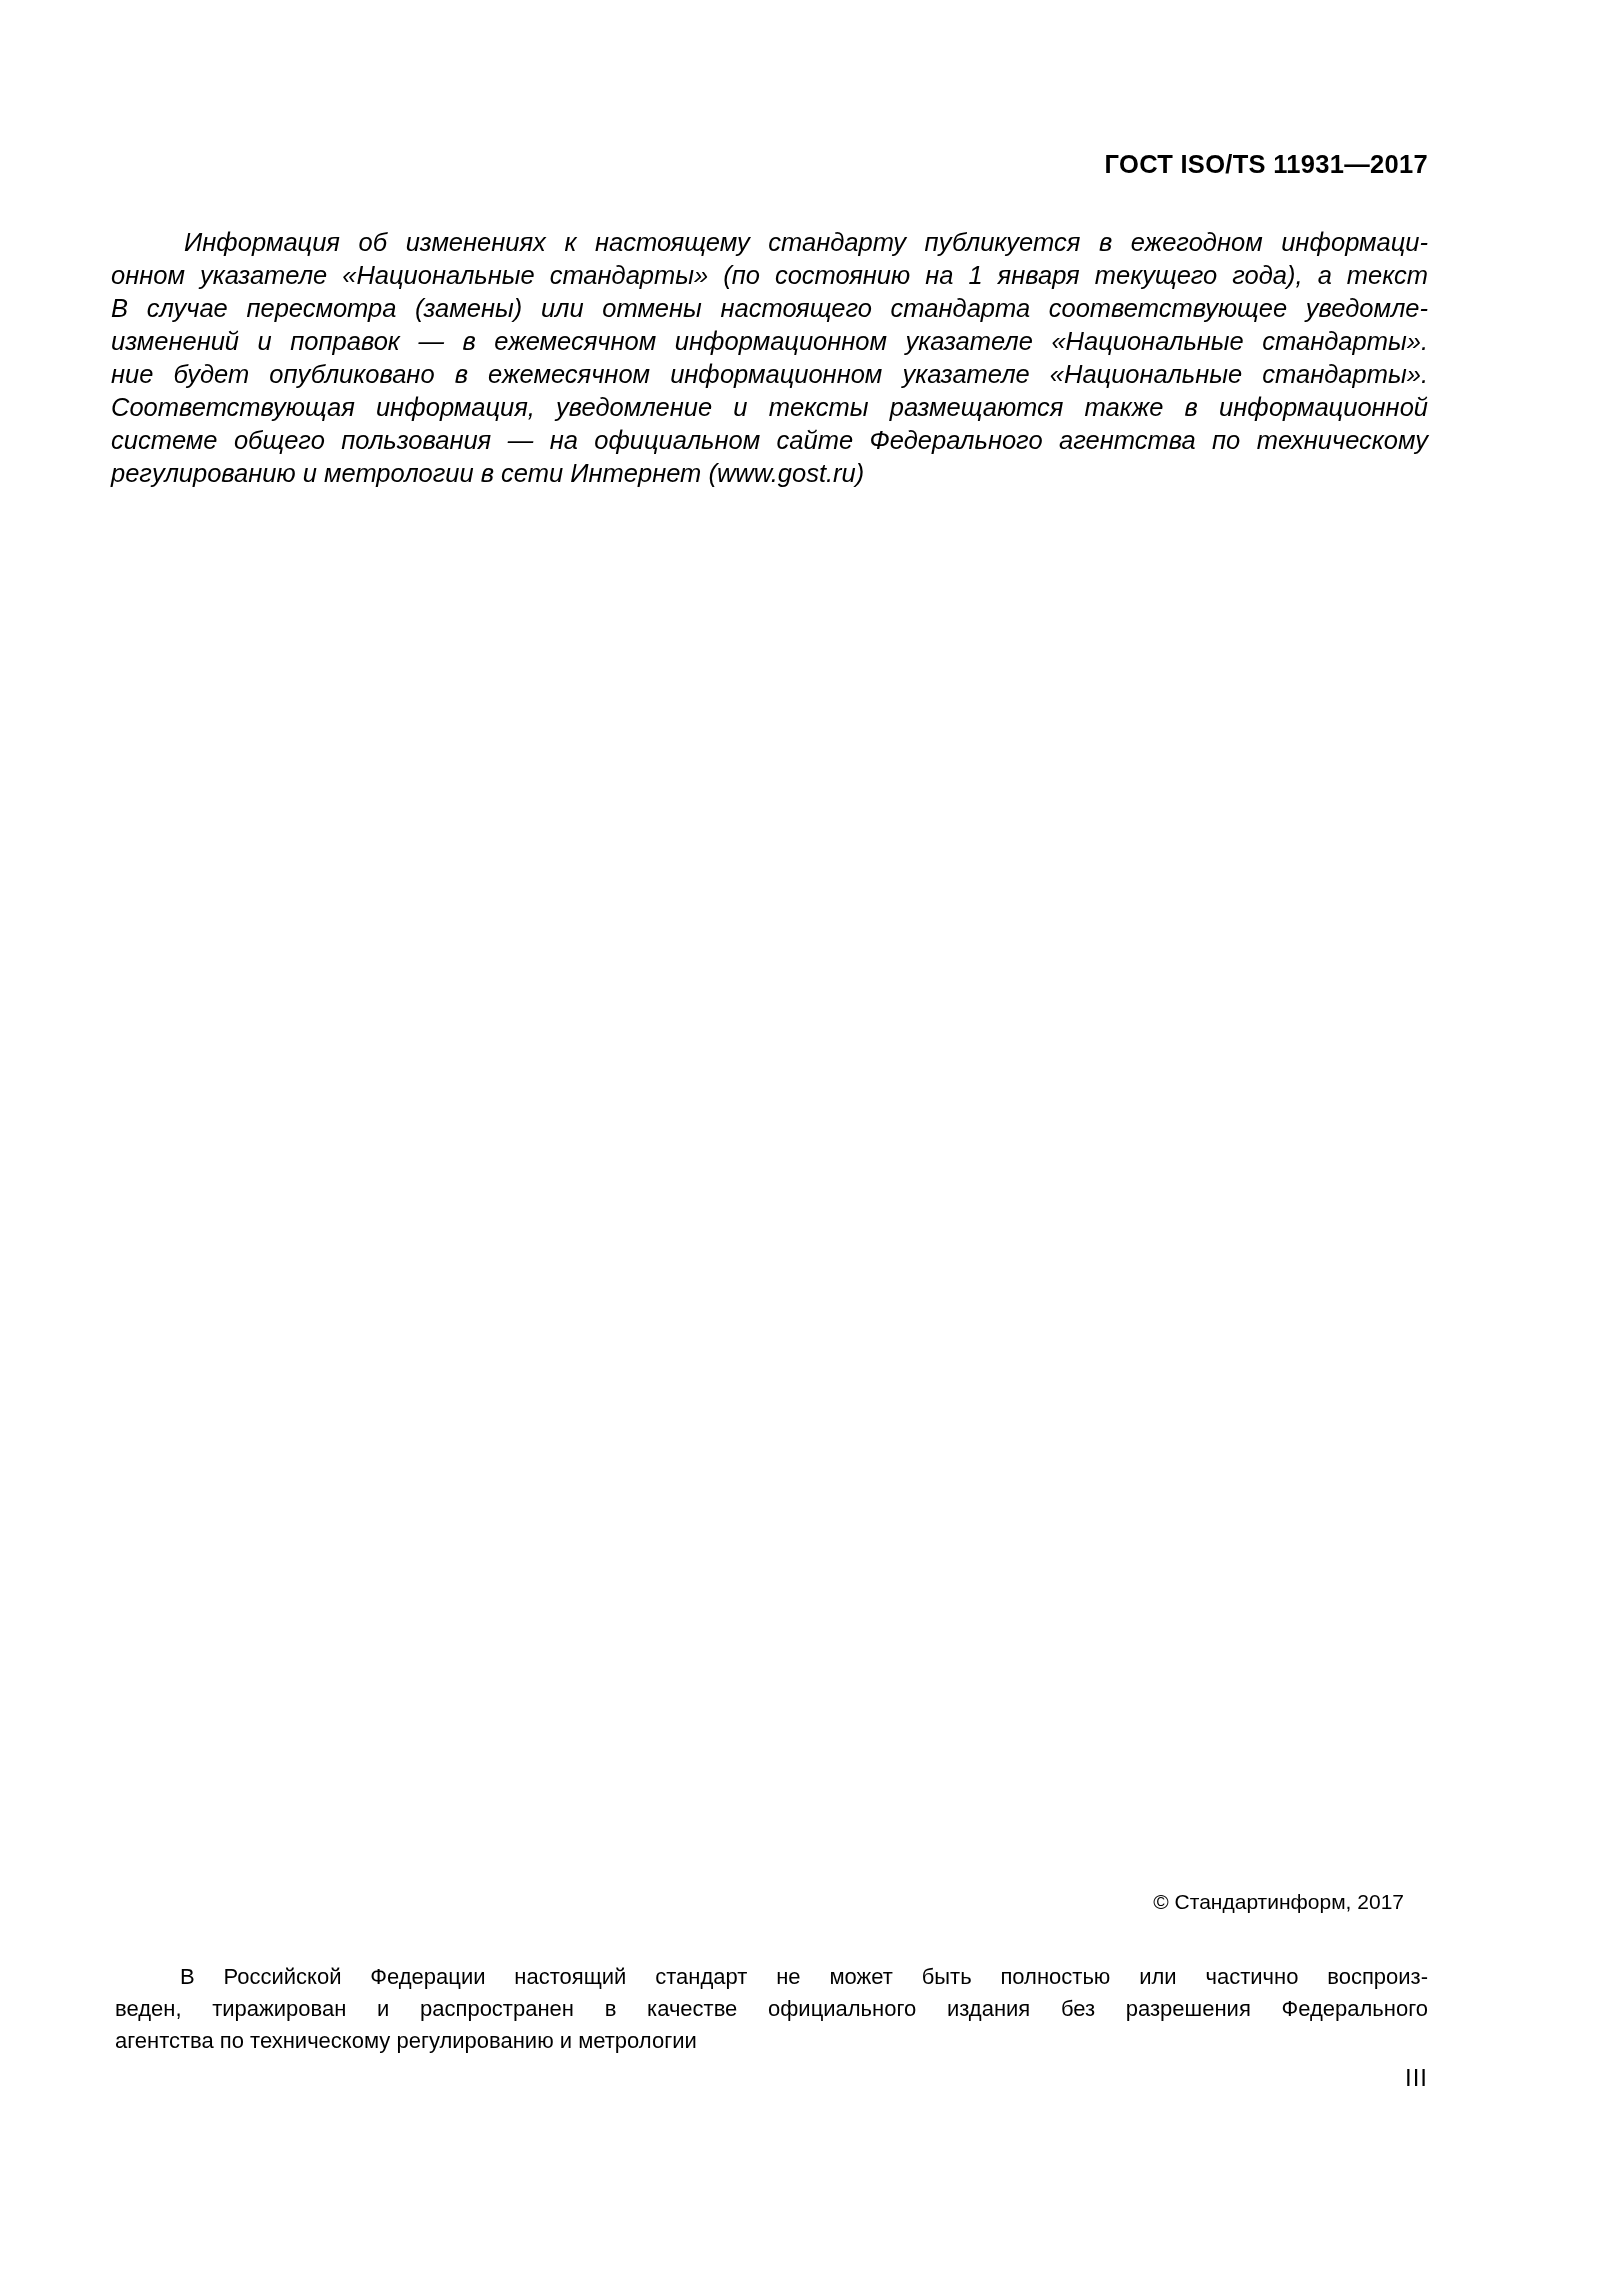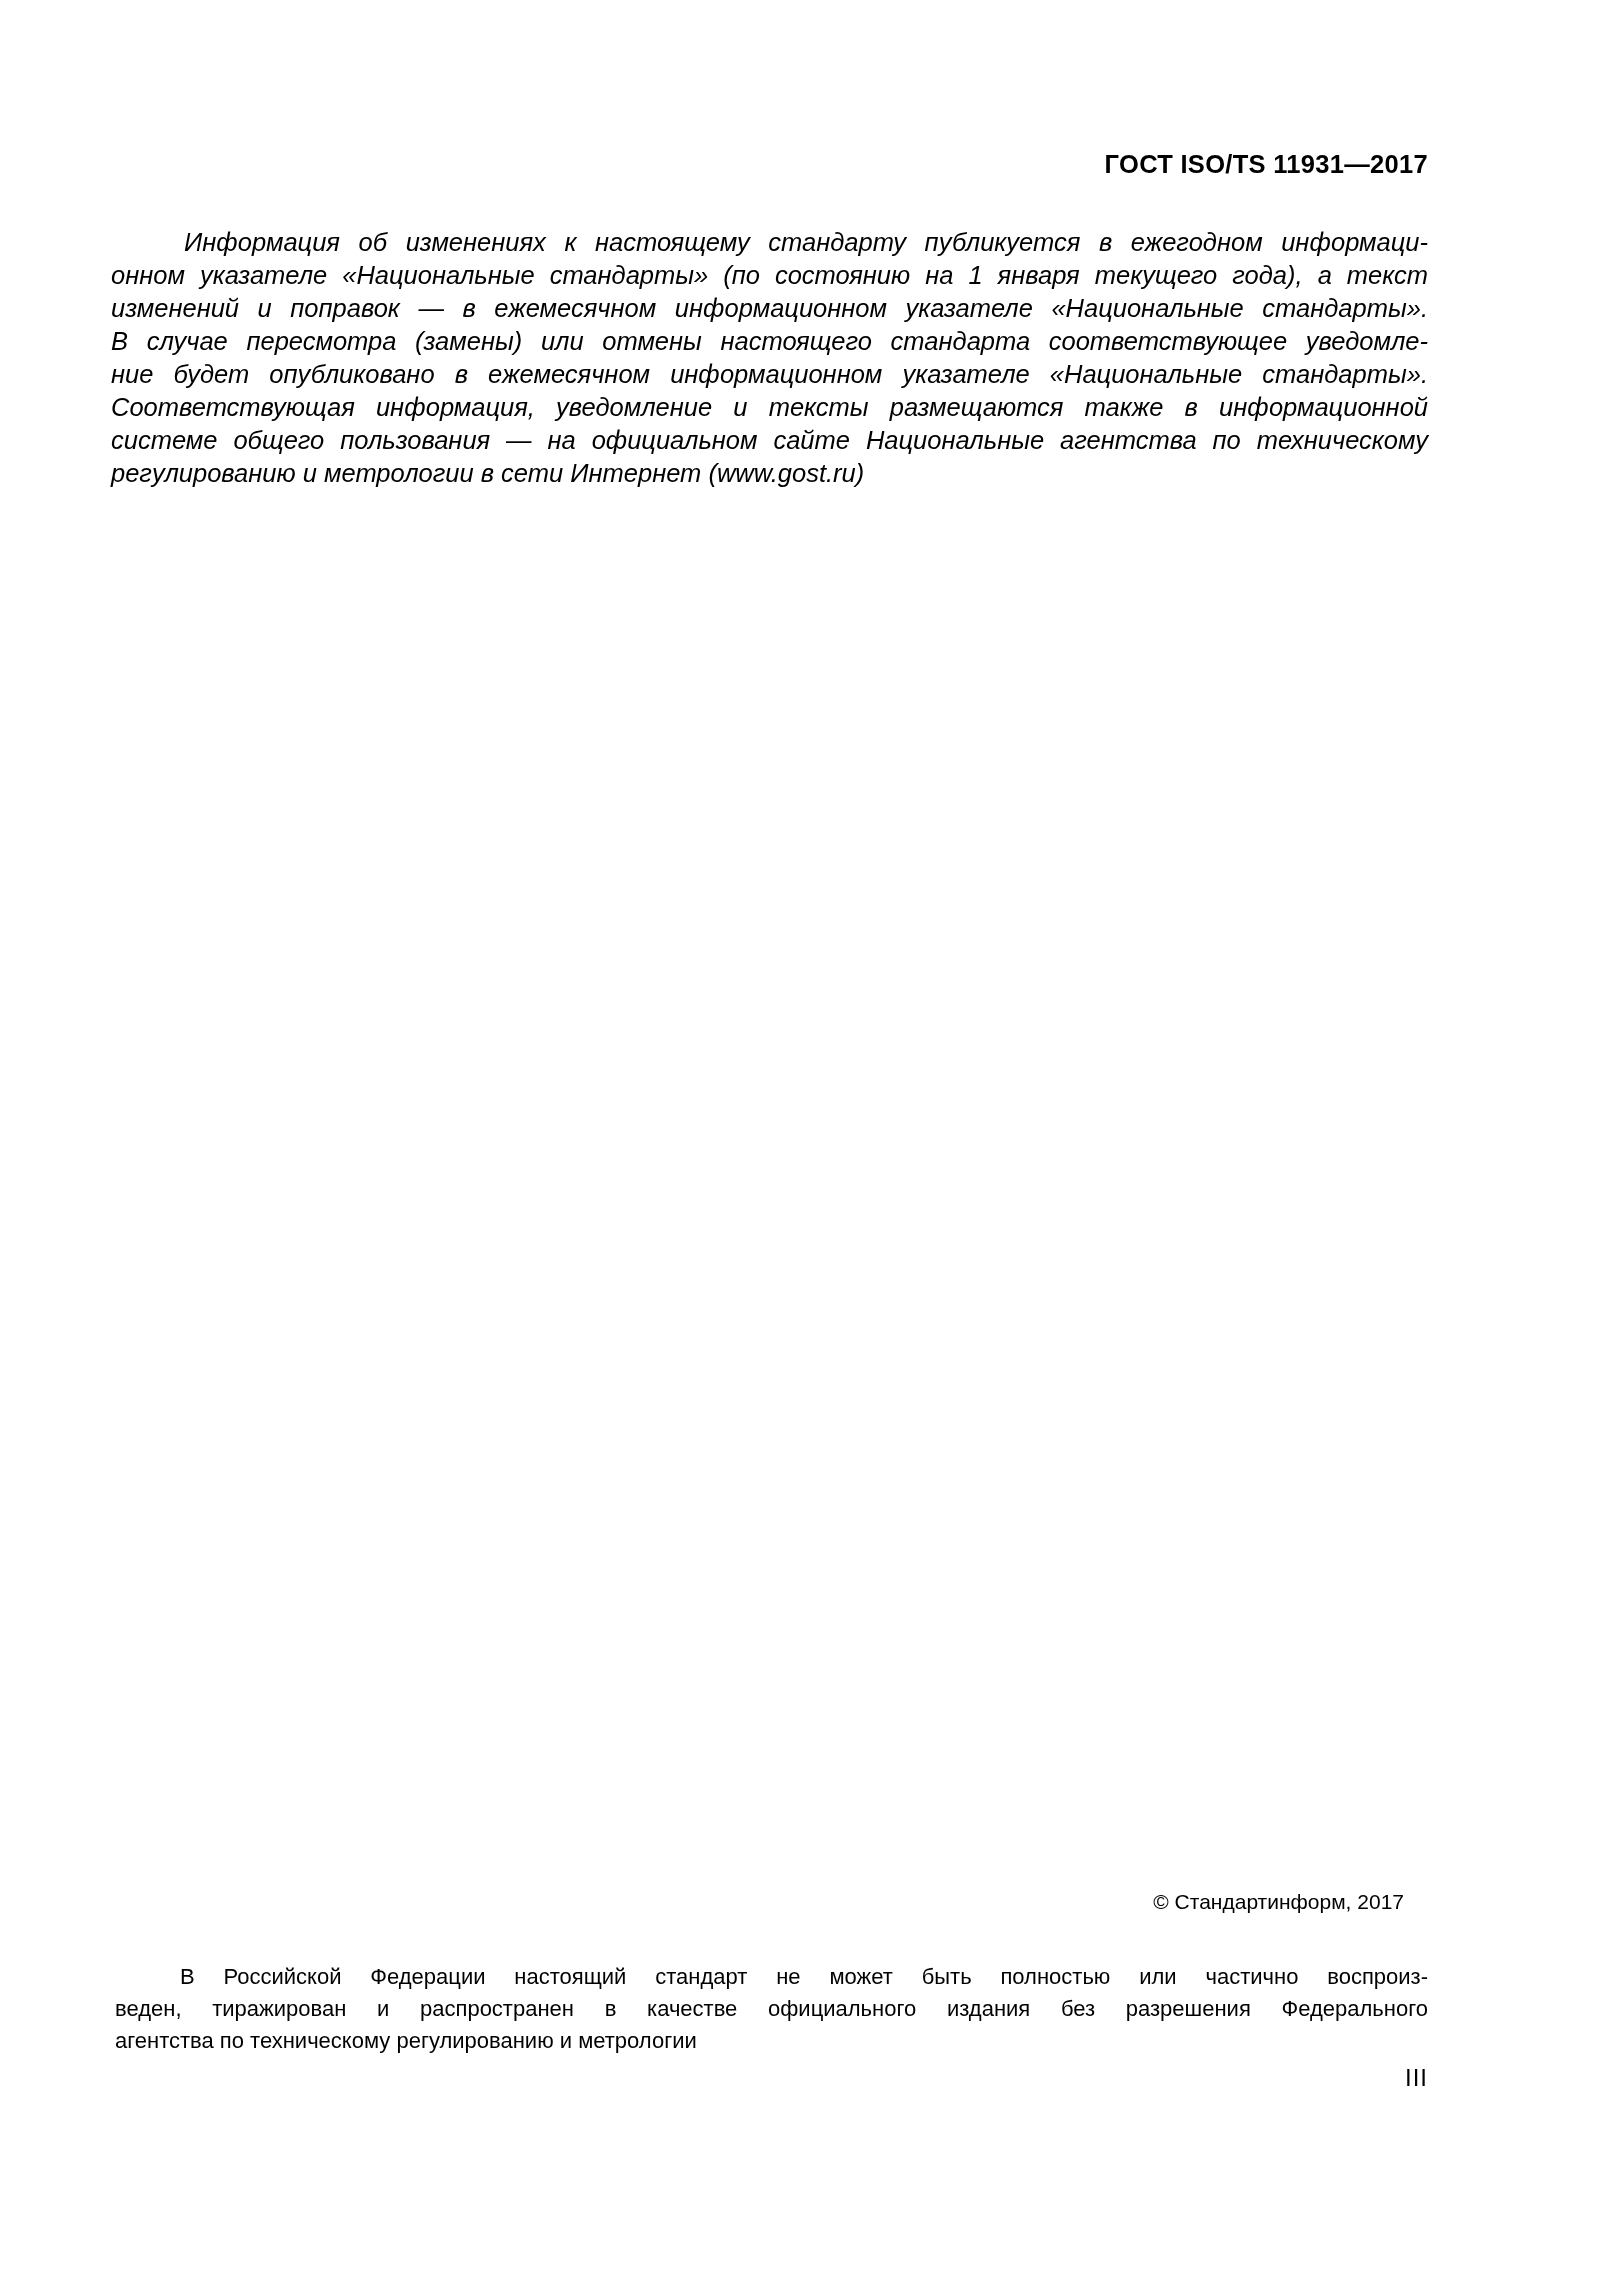--- a/index.html
+++ b/index.html
@@ -77,25 +77,25 @@
 </head>
 <body>
 
 <div class="page">
 
   <div class="doc-header">ГОСТ ISO/TS 11931—2017</div>
 
   <div class="notice">
     <div class="line first">Информация об изменениях к настоящему стандарту публикуется в ежегодном информаци-</div>
     <div class="line">онном указателе «Национальные стандарты» (по состоянию на 1 января текущего года), а текст</div>
+    <div class="line">В случае пересмотра (замены) или отмены настоящего стандарта соответствующее уведомле-</div>
     <div class="line">изменений и поправок — в ежемесячном информационном указателе «Национальные стандарты».</div>
-    <div class="line">В случае пересмотра (замены) или отмены настоящего стандарта соответствующее уведомле-</div>
     <div class="line">ние будет опубликовано в ежемесячном информационном указателе «Национальные стандарты».</div>
     <div class="line">Соответствующая информация, уведомление и тексты размещаются также в информационной</div>
-    <div class="line">системе общего пользования — на официальном сайте Национальные агентства по техническому</div>
+    <div class="line">системе общего пользования — на официальном сайте Федерального агентства по техническому</div>
     <div class="line last">регулированию и метрологии в сети Интернет (www.gost.ru)</div>
   </div>
 
   <div class="copyright">© Стандартинформ, 2017</div>
 
   <div class="repro">
     <div class="line first">В Российской Федерации настоящий стандарт не может быть полностью или частично воспроиз-</div>
     <div class="line">веден, тиражирован и распространен в качестве официального издания без разрешения Федерального</div>
     <div class="line last">агентства по техническому регулированию и метрологии</div>
   </div>

